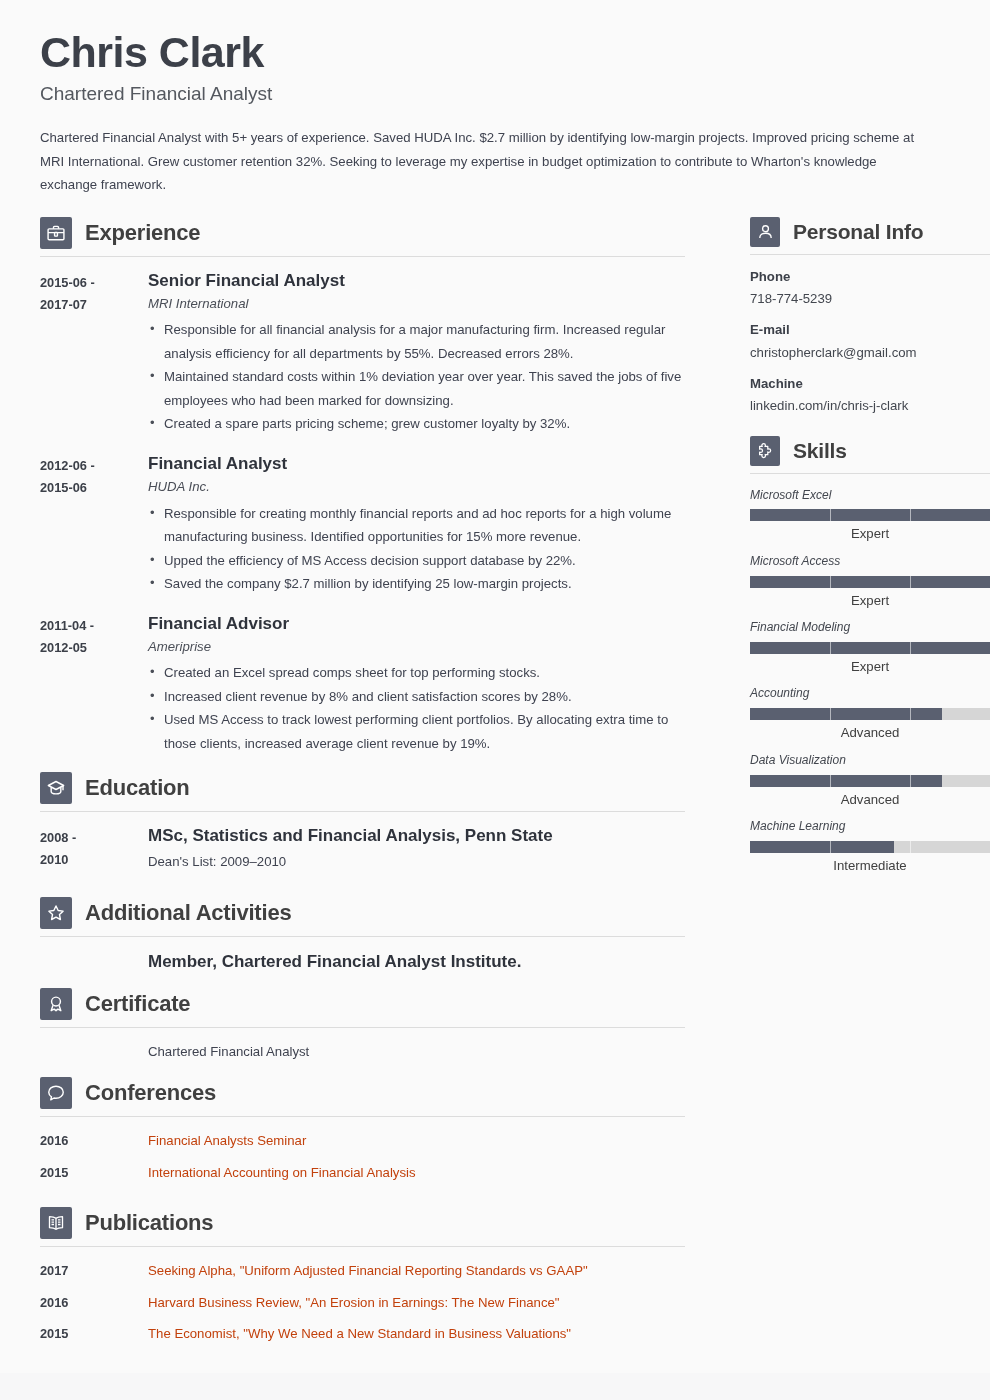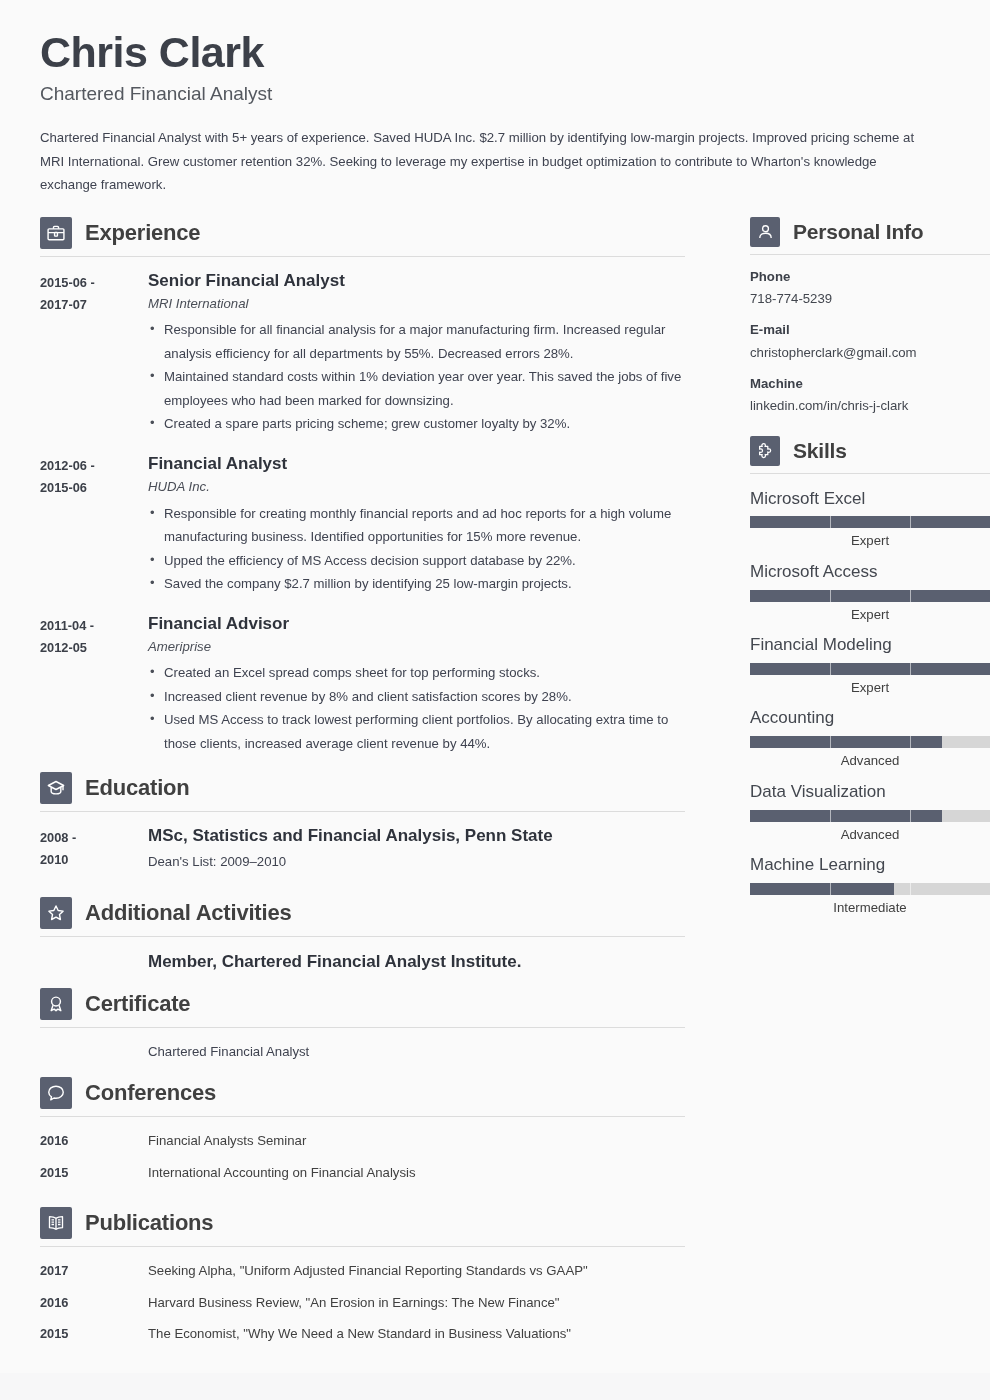--- a/index.html
+++ b/index.html
@@ -171,21 +171,21 @@
   .yr-row .yr {
     width: 108px; flex: 0 0 108px;
     font-size: 12.8px;
     font-weight: bold;
     color: #3c4049;
     line-height: 1.7;
   }
   .yr-row .yr-text {
     flex: 1;
     font-size: 13.2px;
-    color: #404040;
+    color: #c2410c;
     line-height: 1.7;
   }
 
   
   .pi-group { margin-bottom: 13px; }
   .pi-label {
     font-size: 13.2px;
     font-weight: bold;
     color: #3c4049;
     margin: 0 0 3px 0;
@@ -195,24 +195,25 @@
     font-size: 13.2px;
     color: #43474f;
     line-height: 1.45;
     margin: 0;
     word-break: break-word;
   }
 
   
   .skill { margin-bottom: 9px; }
   .skill-name {
-    font-size: 17px;
+    font-size: 12px;
     color: #43474f;
     margin: 0 0 6px 0;
     line-height: 1.4;
+    font-style: italic;
   }
   .skill-track {
     position: relative;
     height: 12px;
     background: #d6d6d6;
     width: 100%;
     overflow: hidden;
   }
   .skill-fill {
     position: absolute;
@@ -301,21 +302,21 @@
           <div class="entry-date">
             <span>2011-04 -</span>
             <span>2012-05</span>
           </div>
           <div class="entry-body">
             <p class="entry-role">Financial Advisor</p>
             <p class="entry-org">Ameriprise</p>
             <ul class="bullets">
               <li>Created an Excel spread comps sheet for top performing stocks.</li>
               <li>Increased client revenue by 8% and client satisfaction scores by 28%.</li>
-              <li>Used MS Access to track lowest performing client portfolios. By allocating extra time to those clients, increased average client revenue by 44%.</li>
+              <li>Used MS Access to track lowest performing client portfolios. By allocating extra time to those clients, increased average client revenue by 19%.</li>
             </ul>
           </div>
         </div>
       </div>
 
       <div class="section">
         <div class="section-head">
           <span class="sec-icon">
             <svg width="20" height="20" viewBox="0 0 24 24" fill="none" stroke="#ffffff" stroke-width="1.7" stroke-linejoin="round">
               <path d="M12 4.2 2.8 9l9.2 4.8L21.2 9 12 4.2Z"></path>

